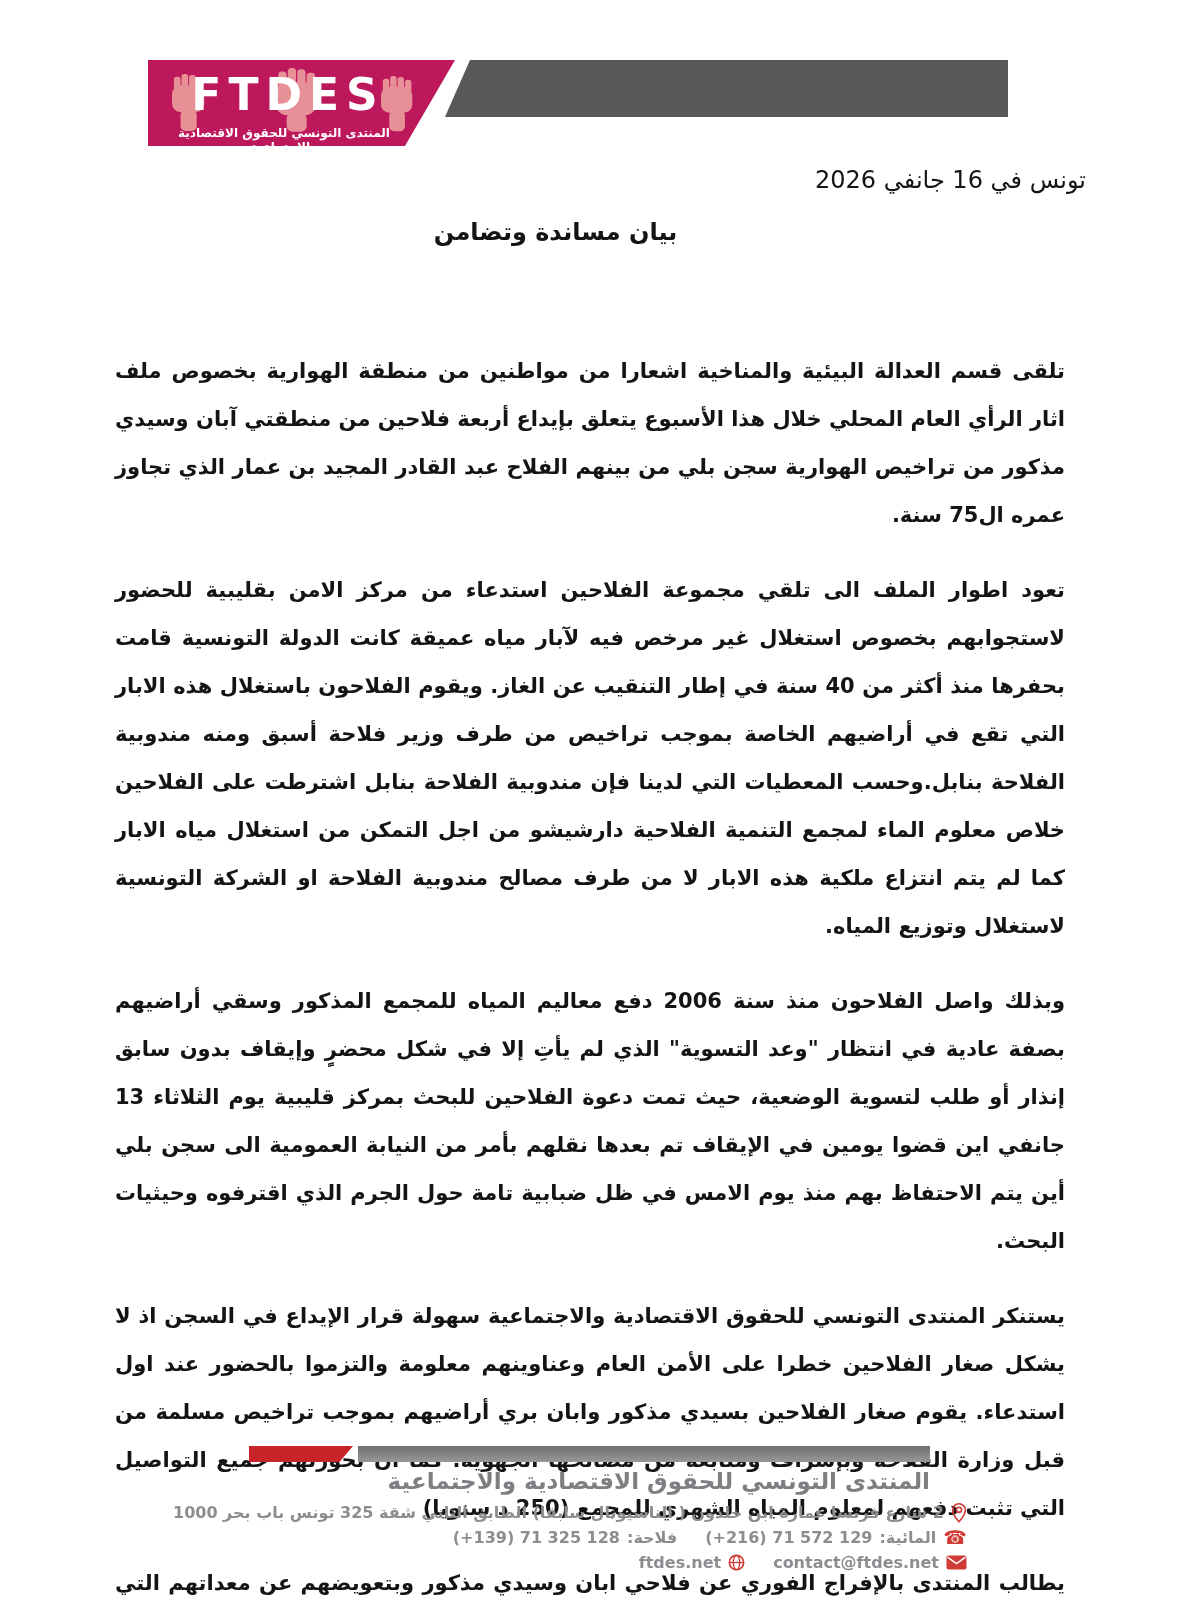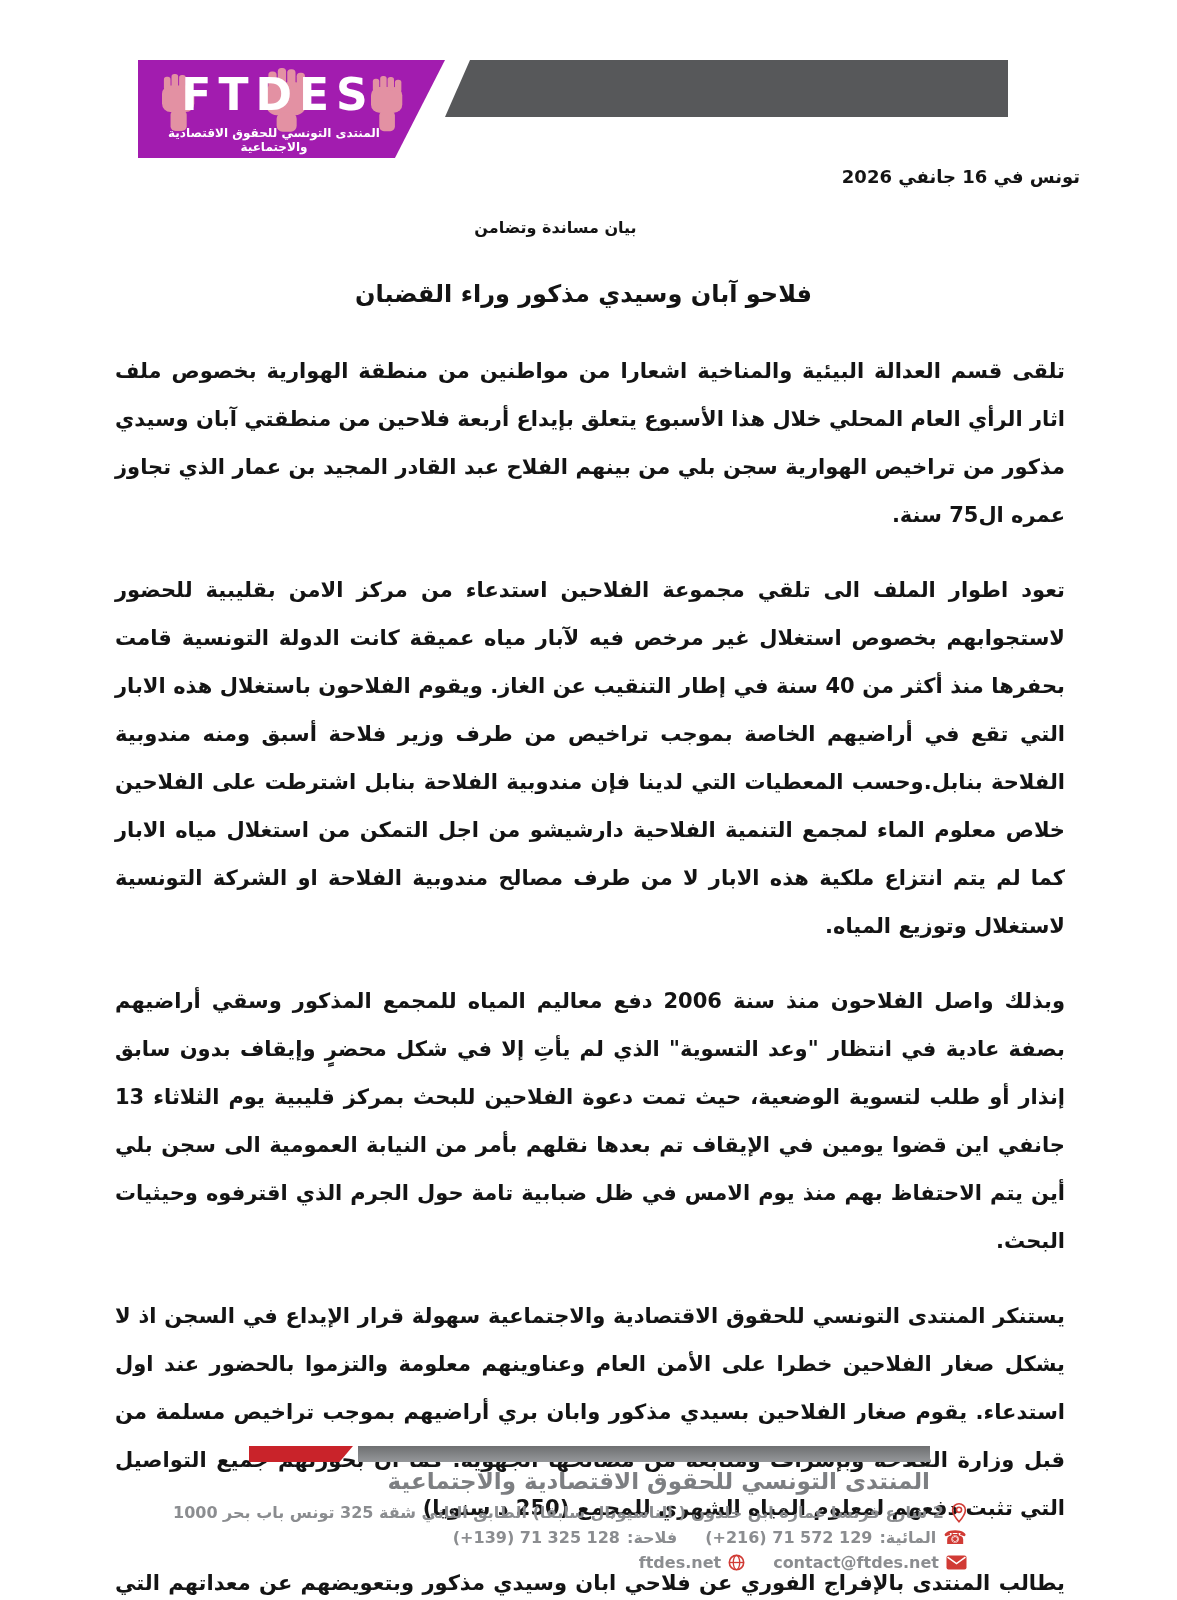--- a/index.html
+++ b/index.html
@@ -7,48 +7,48 @@
     position:relative;
     width:1177px;height:1600px;
     margin:0 auto;
     background:#ffffff;
     font-family:"DejaVu Sans", sans-serif;
     color:#141414;
     overflow:hidden;
   }
   
   .logo-banner{
-    position:absolute;left:138px;top:60px;width:307px;height:98px;
-    background:#a21caf;
+    position:absolute;left:148px;top:60px;width:307px;height:86px;
+    background:#be185d;
     clip-path:polygon(0 0,100% 0,83.7% 100%,0 100%);
   }
   .logo-fists{position:absolute;left:18px;top:6px;width:270px;height:66px;opacity:.85;}
   .logo-acronym{
     position:absolute;left:0;top:10px;width:280px;
     text-align:center;color:#ffffff;font-weight:bold;
     font-size:44px;letter-spacing:7px;line-height:50px;
   }
   .logo-orgname{
     position:absolute;left:0;top:66px;width:272px;
     direction:rtl;text-align:center;color:#ffffff;
     font-size:12px;font-weight:bold;
   }
   .header-gray-bar{
     position:absolute;left:445px;top:60px;width:563px;height:57px;
     background:#57585a;
     clip-path:polygon(25px 0,100% 0,100% 100%,0 100%);
   }
   
   .date-line{
-    position:absolute;right:97px;top:166px;
-    direction:rtl;font-size:18px;font-weight:bold;
+    position:absolute;right:91px;top:166px;
+    direction:rtl;font-size:24px;font-weight:normal;
   }
   .doc-title{
     position:absolute;left:82px;top:218px;width:947px;
-    direction:rtl;text-align:center;font-size:16px;font-weight:bold;
+    direction:rtl;text-align:center;font-size:24px;font-weight:bold;
   }
   .doc-subtitle{
     position:absolute;left:110px;top:280px;width:947px;
     direction:rtl;text-align:center;font-size:24px;font-weight:bold;
   }
   
   .body-text{
     position:absolute;left:115px;right:112px;top:347px;
     direction:rtl;text-align:justify;
     font-size:21px;font-weight:bold;line-height:48px;
@@ -113,21 +113,20 @@
         </g>
       </g>
     </svg>
     <div class="logo-acronym">FTDES</div>
     <div class="logo-orgname">المنتدى التونسي للحقوق الاقتصادية والاجتماعية</div>
   </div>
   <div class="header-gray-bar"></div>
 
   <div class="date-line">تونس في 16 جانفي 2026</div>
   <div class="doc-title">بيان مساندة وتضامن</div>
-  <div class="doc-subtitle">فلاحو آبان وسيدي مذكور وراء القضبان</div>
 
   <div class="body-text">
     <p>تلقى قسم العدالة البيئية والمناخية اشعارا من مواطنين من منطقة الهوارية بخصوص ملف اثار الرأي العام المحلي خلال هذا الأسبوع يتعلق بإيداع أربعة فلاحين من منطقتي آبان وسيدي مذكور من تراخيص الهوارية سجن بلي من بينهم الفلاح عبد القادر المجيد بن عمار الذي تجاوز عمره ال75 سنة.</p>
     <p>تعود اطوار الملف الى تلقي مجموعة الفلاحين استدعاء من مركز الامن بقليبية للحضور لاستجوابهم بخصوص استغلال غير مرخص فيه لآبار مياه عميقة كانت الدولة التونسية قامت بحفرها منذ أكثر من 40 سنة في إطار التنقيب عن الغاز. ويقوم الفلاحون باستغلال هذه الابار التي تقع في أراضيهم الخاصة بموجب تراخيص من طرف وزير فلاحة أسبق ومنه مندوبية الفلاحة بنابل.وحسب المعطيات التي لدينا فإن مندوبية الفلاحة بنابل اشترطت على الفلاحين خلاص معلوم الماء لمجمع التنمية الفلاحية دارشيشو من اجل التمكن من استغلال مياه الابار كما لم يتم انتزاع ملكية هذه الابار لا من طرف مصالح مندوبية الفلاحة او الشركة التونسية لاستغلال وتوزيع المياه.</p>
     <p>وبذلك واصل الفلاحون منذ سنة 2006 دفع معاليم المياه للمجمع المذكور وسقي أراضيهم بصفة عادية في انتظار "وعد التسوية" الذي لم يأتِ إلا في شكل محضرٍ وإيقاف بدون سابق إنذار أو طلب لتسوية الوضعية، حيث تمت دعوة الفلاحين للبحث بمركز قليبية يوم الثلاثاء 13 جانفي اين قضوا يومين في الإيقاف تم بعدها نقلهم بأمر من النيابة العمومية الى سجن بلي أين يتم الاحتفاظ بهم منذ يوم الامس في ظل ضبابية تامة حول الجرم الذي اقترفوه وحيثيات البحث.</p>
     <p>يستنكر المنتدى التونسي للحقوق الاقتصادية والاجتماعية سهولة قرار الإيداع في السجن اذ لا يشكل صغار الفلاحين خطرا على الأمن العام وعناوينهم معلومة والتزموا بالحضور عند اول استدعاء. يقوم صغار الفلاحين بسيدي مذكور وابان بري أراضيهم بموجب تراخيص مسلمة من قبل وزارة الفلاحة وبإشراف ومتابعة من مصالحها الجهوية. كما ان بحوزتهم جميع التواصيل التي تثبت دفعهم لمعلوم المياه الشهري للمجمع (250 د سنويا)</p>
     <p>يطالب المنتدى بالإفراج الفوري عن فلاحي ابان وسيدي مذكور وبتعويضهم عن معداتهم التي تم احتجازها كما يجدد استنكاره استهداف السلط للفلاحين الصغار بصفتهم الحلقة الأضعف بينما يتم التغاضي عن كبار المستنزفين والملوثين للموارد المائية ويدعو إلى حلول مستدامة تحفظ حقوق الجميع.</p>
 
   </div>
 

